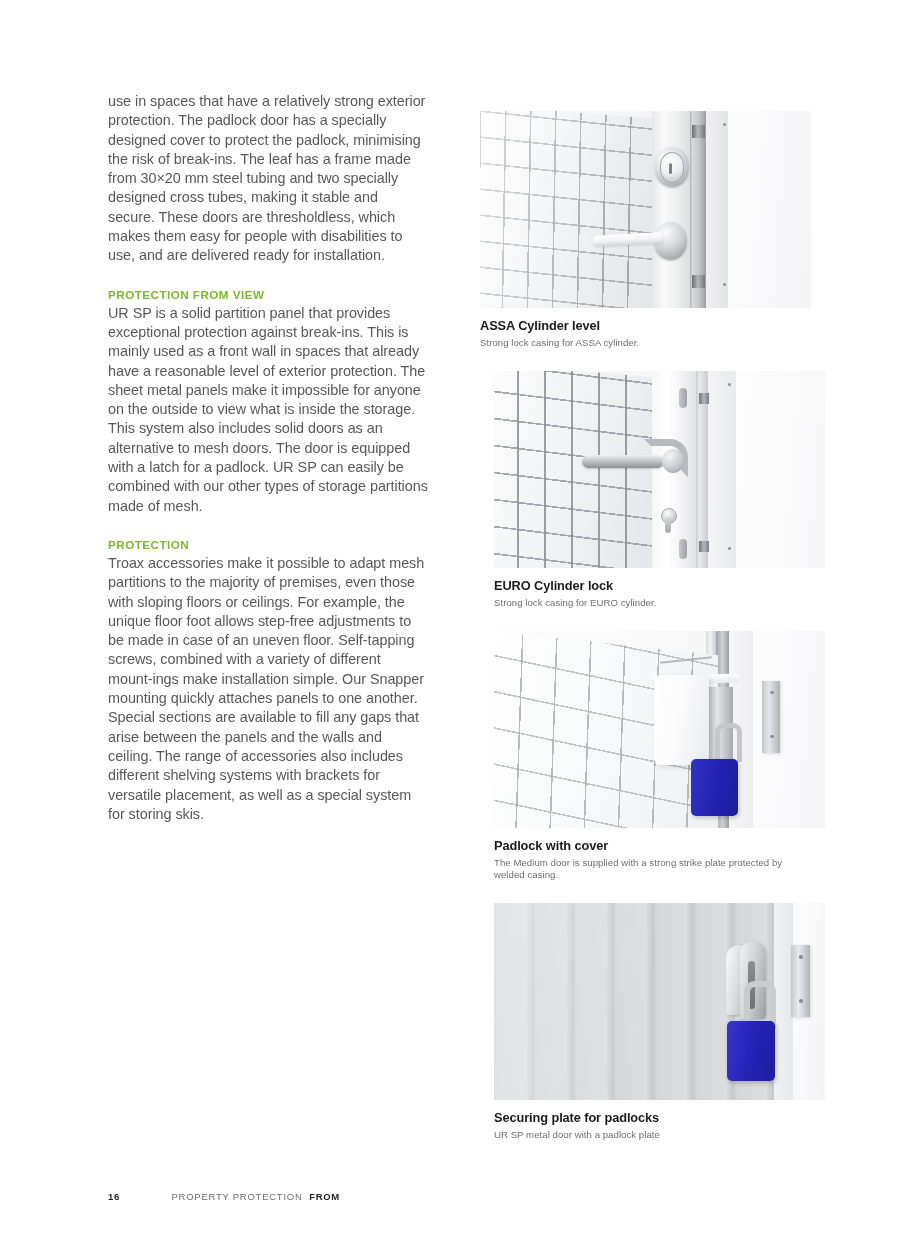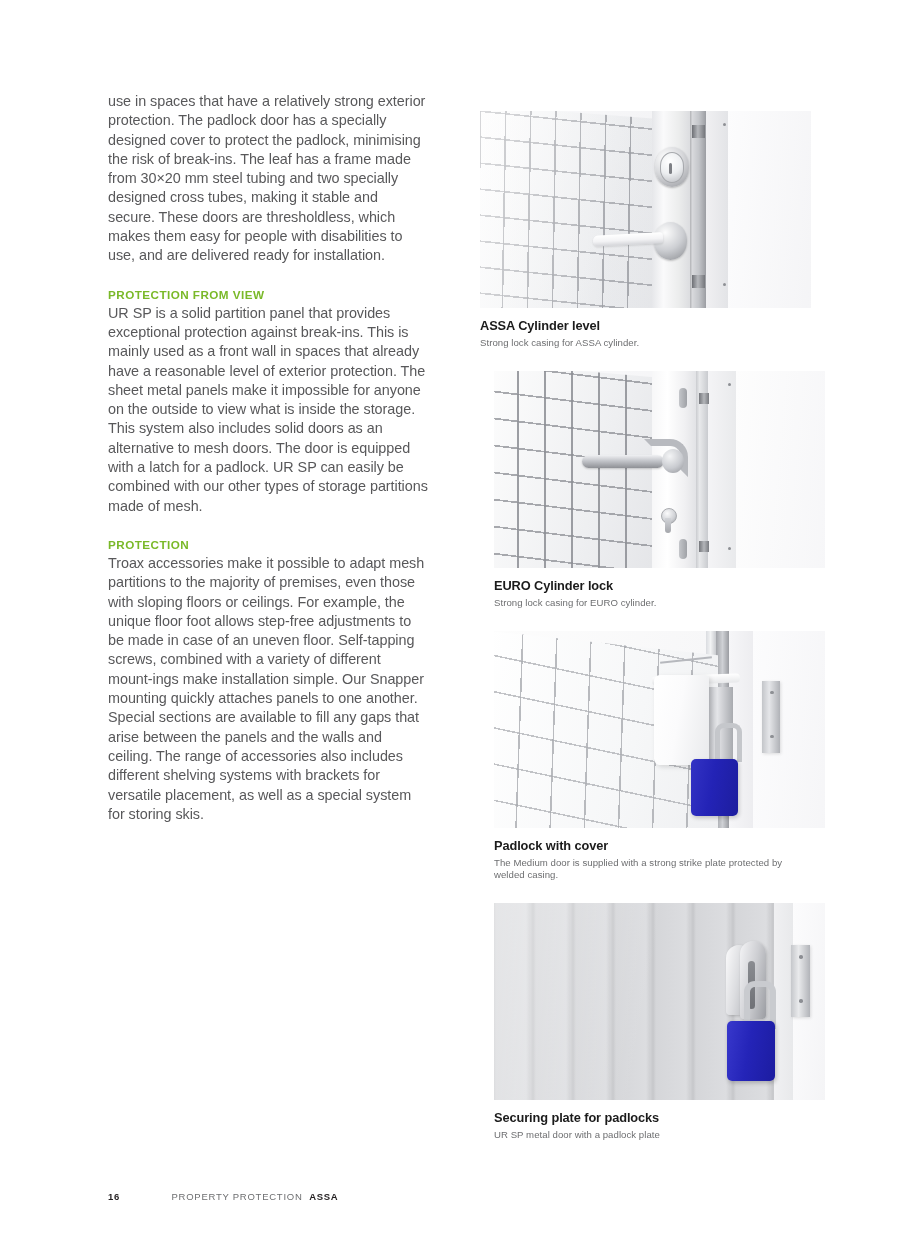--- a/index.html
+++ b/index.html
@@ -538,16 +538,16 @@
       </div>
       <figcaption>
         <p class="cap-title">Securing plate for padlocks</p>
         <p class="cap-sub">UR SP metal door with a padlock plate</p>
       </figcaption>
     </figure>
 
   </div>
 
   <div class="footer">
-    <span class="pg">16</span><span>&nbsp;</span><span class="sec">PROPERTY PROTECTION</span><span>&nbsp;&nbsp;</span><span class="brand">ASSA</span>
+    <span class="pg">16</span><span>&nbsp;</span><span class="sec">PROPERTY PROTECTION</span><span>&nbsp;&nbsp;</span><span class="brand">FROM</span>
   </div>
 
 </div>
 
 </body></html>

